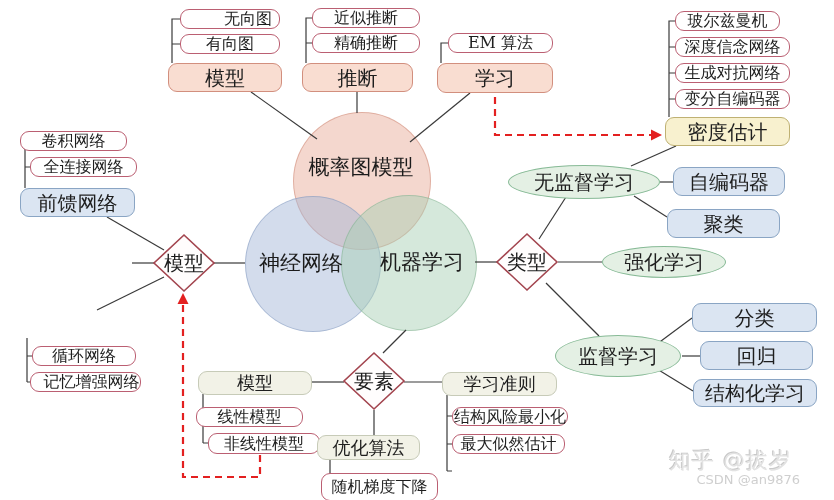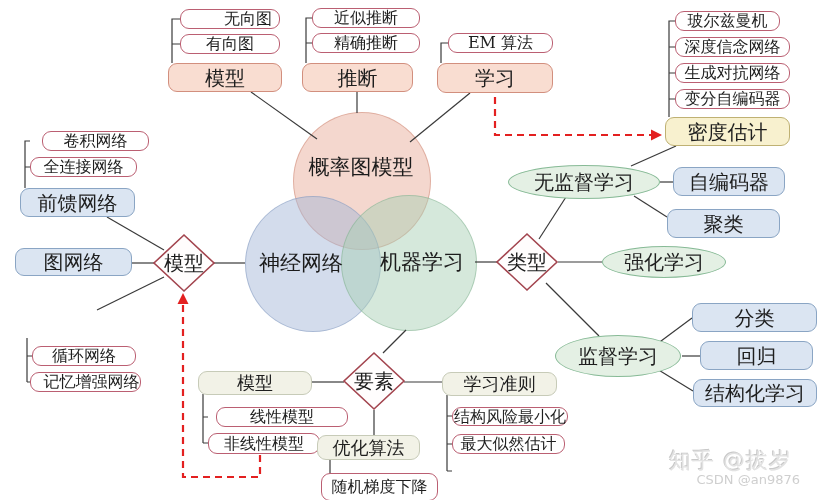--- a/index.html
+++ b/index.html
@@ -125,39 +125,38 @@
 
   <div class="node t-white" style="left:448px;top:33px;width:105px;height:20px;">EM 算法</div>
   <div class="node t-pink" style="left:437px;top:63px;width:116px;height:30px;">学习</div>
 
   <div class="node t-white" style="left:675px;top:11px;width:105px;height:20px;">玻尔兹曼机</div>
   <div class="node t-white" style="left:675px;top:37px;width:115px;height:20px;">深度信念网络</div>
   <div class="node t-white" style="left:675px;top:63px;width:115px;height:20px;">生成对抗网络</div>
   <div class="node t-white" style="left:675px;top:89px;width:115px;height:20px;">变分自编码器</div>
   <div class="node t-yellow" style="left:665px;top:117px;width:125px;height:29px;">密度估计</div>
 
-  <div class="node t-white" style="left:42px;top:131px;width:107px;height:20px;">卷积网络</div>
+  <div class="node t-white" style="left:20px;top:131px;width:107px;height:20px;">卷积网络</div>
   <div class="node t-white" style="left:30px;top:157px;width:107px;height:20px;">全连接网络</div>
   <div class="node t-blue" style="left:20px;top:188px;width:115px;height:29px;">前馈网络</div>
-  <div class="node t-blue" style="left:15px;top:248px;width:117px;height:28px;">图网络</div>
   <div class="node t-white" style="left:32px;top:346px;width:104px;height:20px;">循环网络</div>
   <div class="node t-white" style="left:30px;top:372px;width:111px;height:20px;padding-left:12px;">记忆增强网络</div>
 
   <div class="node t-ellipse" style="left:508px;top:165px;width:152px;height:34px;">无监督学习</div>
   <div class="node t-blue" style="left:673px;top:167px;width:112px;height:29px;">自编码器</div>
   <div class="node t-blue" style="left:667px;top:209px;width:113px;height:29px;">聚类</div>
   <div class="node t-ellipse" style="left:602px;top:246px;width:124px;height:32px;">强化学习</div>
   <div class="node t-ellipse" style="left:555px;top:335px;width:126px;height:42px;">监督学习</div>
   <div class="node t-blue" style="left:692px;top:303px;width:125px;height:29px;">分类</div>
   <div class="node t-blue" style="left:700px;top:341px;width:113px;height:29px;">回归</div>
   <div class="node t-blue" style="left:693px;top:379px;width:124px;height:28px;">结构化学习</div>
 
   <div class="node t-ivory" style="left:198px;top:371px;width:114px;height:24px;">模型</div>
   <div class="node t-ivory" style="left:442px;top:372px;width:115px;height:24px;">学习准则</div>
-  <div class="node t-white" style="left:216px;top:407px;width:132px;height:20px;">线性模型</div>
+  <div class="node t-white" style="left:196px;top:407px;width:107px;height:20px;">线性模型</div>
   <div class="node t-white" style="left:208px;top:433px;width:112px;height:21px;">非线性模型</div>
   <div class="node t-ivory" style="left:317px;top:435px;width:103px;height:25px;">优化算法</div>
   <div class="node t-white" style="left:321px;top:473px;width:117px;height:28px;">随机梯度下降</div>
   <div class="node t-white" style="left:452px;top:407px;width:116px;height:19px;">结构风险最小化</div>
   <div class="node t-white" style="left:452px;top:434px;width:113px;height:20px;">最大似然估计</div>
 
   <div class="wm1">知乎 @拔岁</div>
   <div class="wm2">CSDN @an9876</div>
 
 </div>

